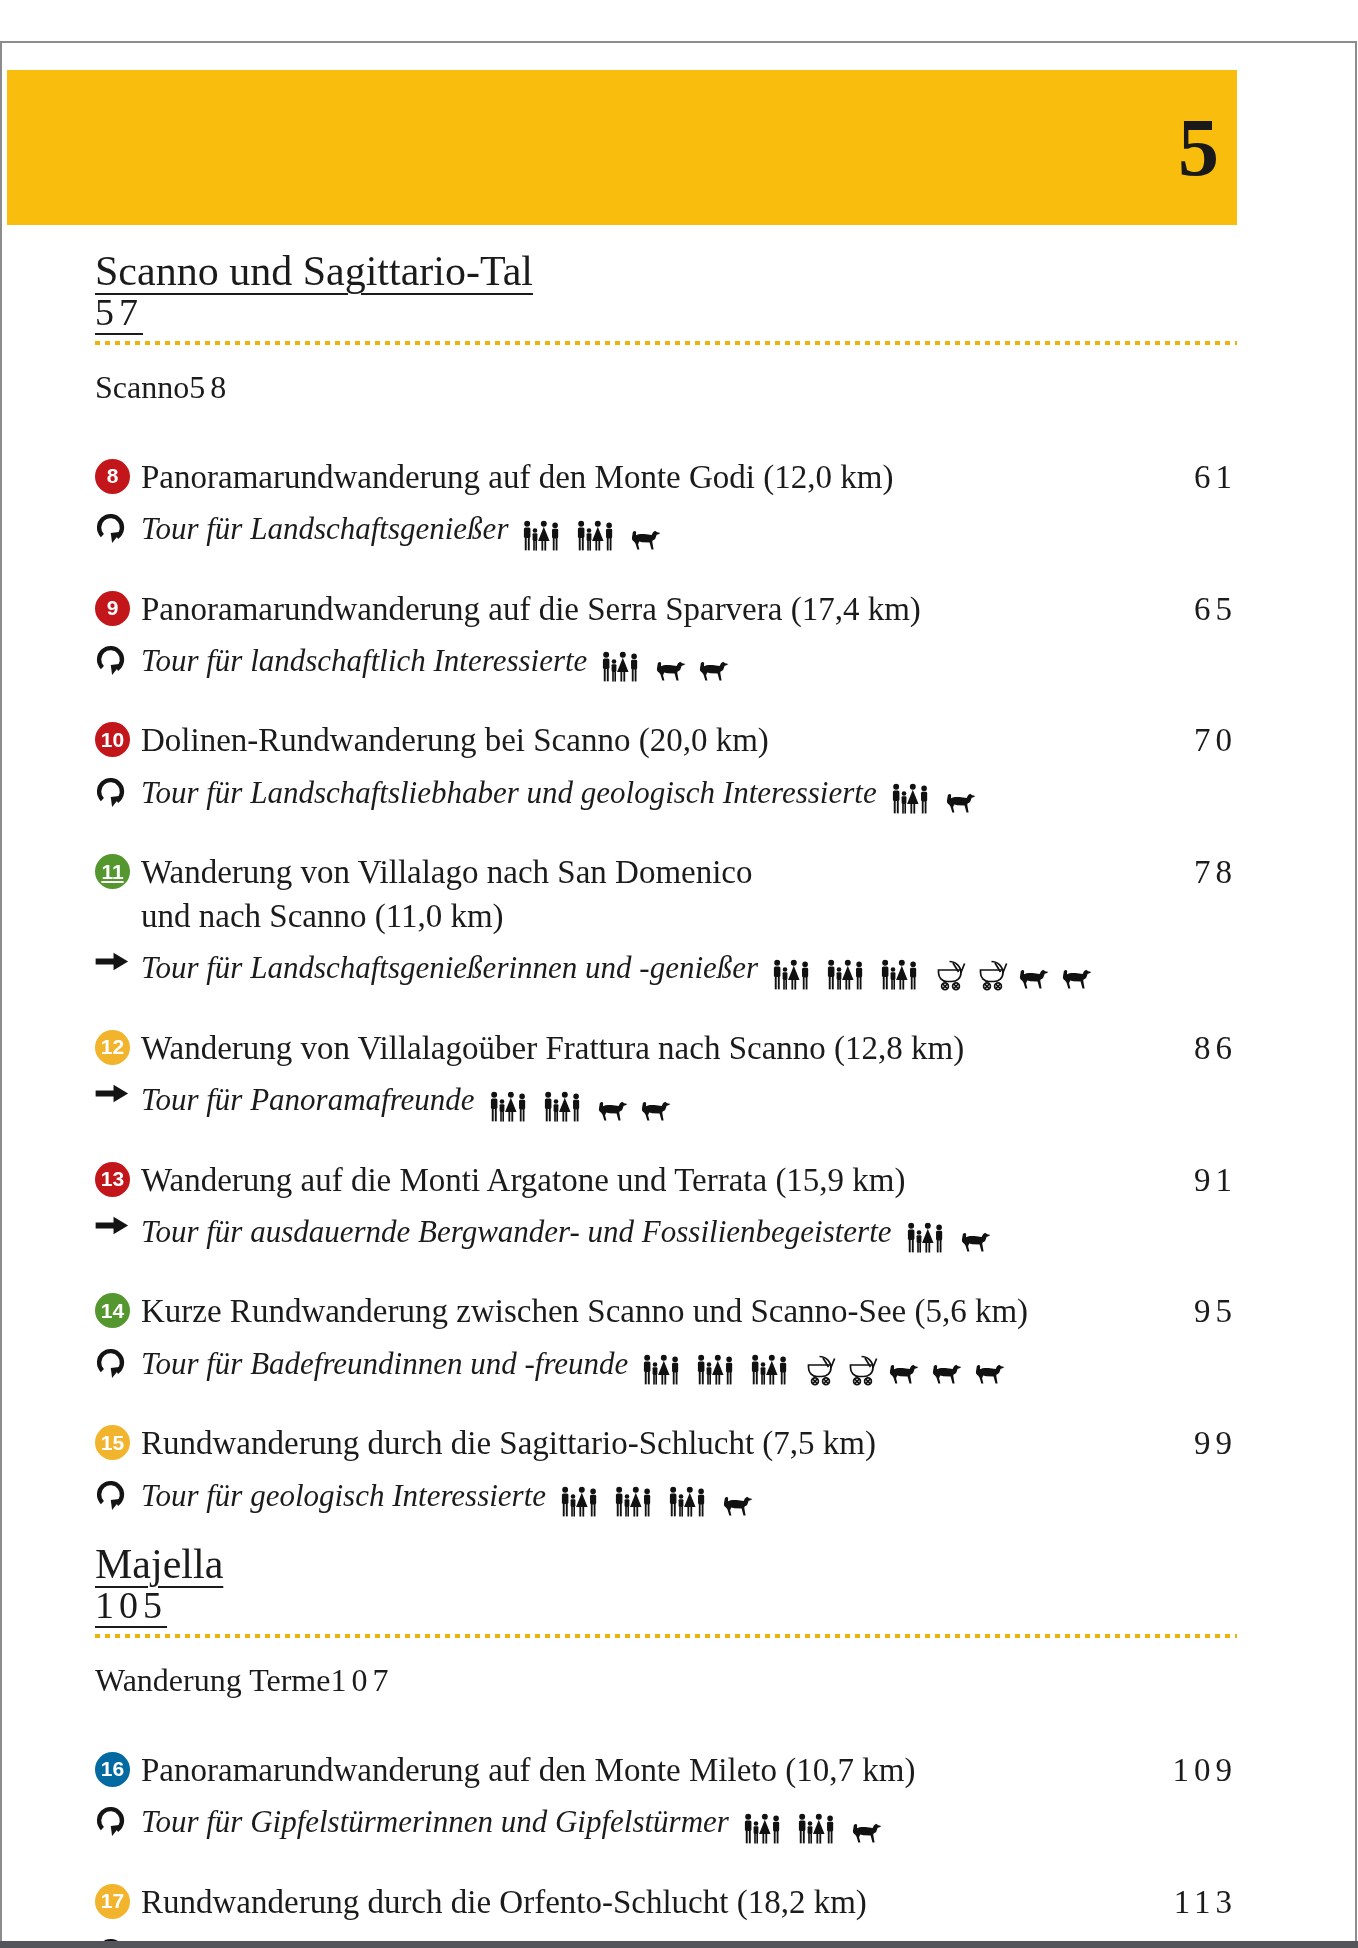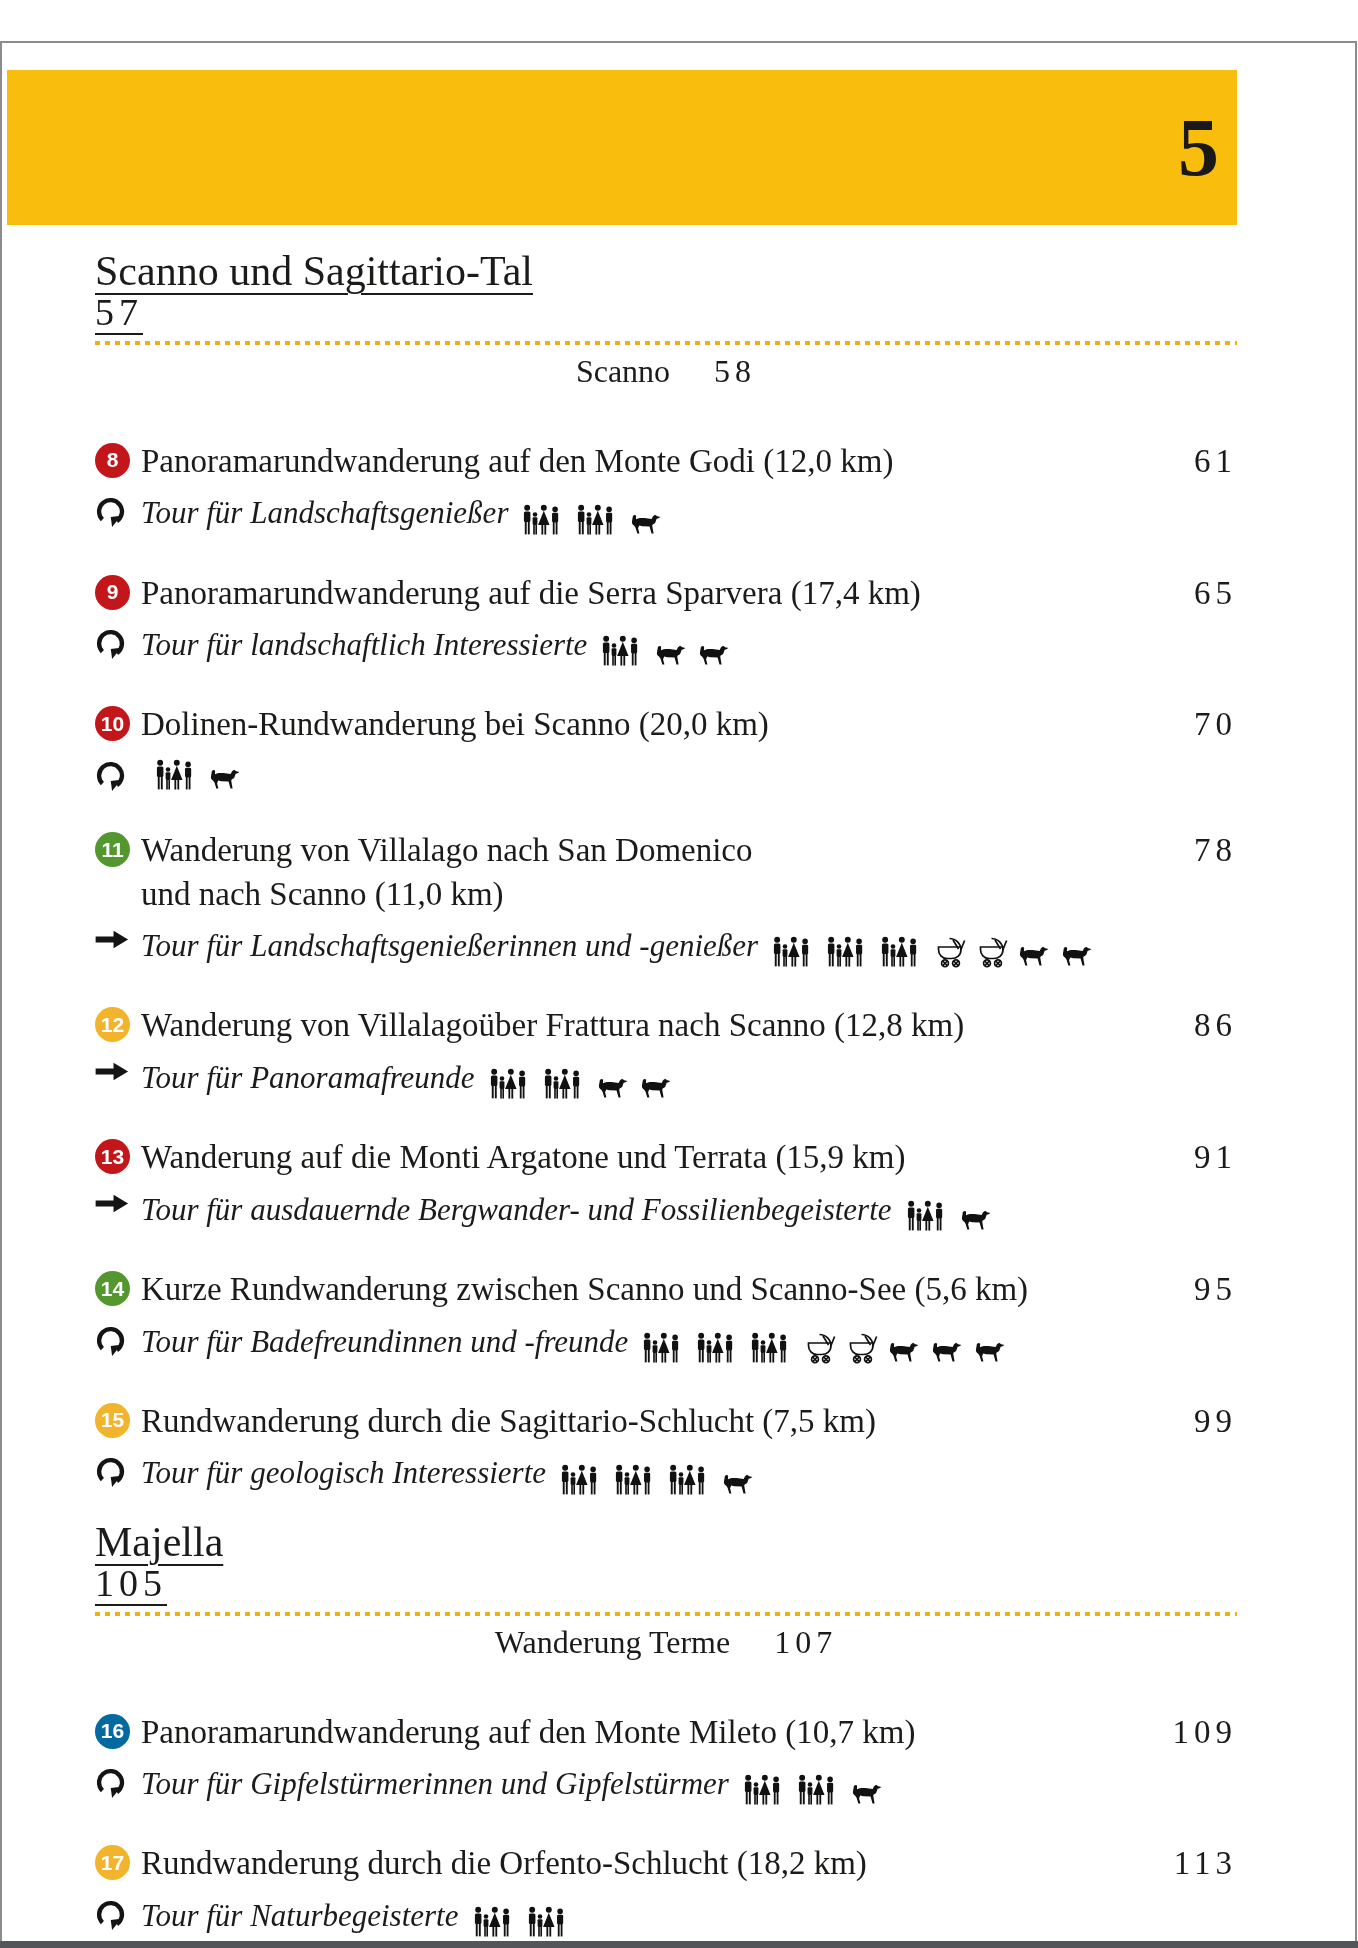--- a/index.html
+++ b/index.html
@@ -29,21 +29,21 @@
   .toc-section + .toc-section { margin-top:26px; }
   .sec-head { display:flex; justify-content:space-between; align-items:baseline; margin-top:24px; line-height:1.05;flex-direction:column; }
   .sec-title, .sec-page {
     text-decoration:underline; text-decoration-thickness:2px; text-underline-offset:8px;
   }
   .sec-title { font-size:42px; }
   .sec-page  { font-size:38px; letter-spacing:5px; }
   .dotted { height:4px; margin-top:8px;
     background-image:repeating-linear-gradient(to right, #edb30d 0 5px, transparent 5px 10px);
   }
-  .intro-row { display:flex; justify-content:center; font-size:32px; margin-top:8px; line-height:1.15;gap:44px; }
+  .intro-row { display:flex; justify-content:flex-start; font-size:32px; margin-top:24px; line-height:1.15; }
   .intro-page { letter-spacing:5px; }
 
   .tour { display:grid; grid-template-columns:46px 1fr auto; align-items:start; margin-top:38px; }
   .tours .tour:first-child { margin-top:50px; }
   .badge {
     grid-column:1; grid-row:1; width:35px; height:35px; border-radius:50%;
     color:#fff; font-family:"Liberation Sans", sans-serif; font-weight:bold; font-size:21px;
     display:flex; align-items:center; justify-content:center; margin-top:3px;
   }
   .tour-title { grid-column:2; grid-row:1; font-size:33px; line-height:1.32; }
@@ -176,32 +176,33 @@
           <article class="tour">
     <div class="badge" style="background: rgb(195, 22, 27);">10</div>
     <div class="tour-title">
               <div>Dolinen-Rundwanderung bei Scanno (20,0 km)</div>
             </div>
     <div class="tour-page">70</div>
     <div class="route-icon"><svg viewBox="0 0 26 26" width="32" height="32" class="glyph">
                 <use href="#sym-loop"></use>
               </svg></div>
     <div class="tour-desc">
-      <span class="suit-icons">
-                <svg viewBox="0 0 46 33" width="44" height="32" class="glyph">
-                  <use href="#sym-family"></use>
-                </svg>
-                <svg viewBox="0 0 34 24" width="33" height="23" class="glyph">
-                  <use href="#sym-dog"></use>
-                </svg>
-              </span>
-    </div>
-  </article>
-          <article class="tour">
-    <div class="badge" style="background: rgb(83, 151, 46);">11</div>
+      <span class="desc-text">Tour für Landschaftsliebhaber und geologisch Interessierte</span>
+      <span class="suit-icons">
+                <svg viewBox="0 0 46 33" width="44" height="32" class="glyph">
+                  <use href="#sym-family"></use>
+                </svg>
+                <svg viewBox="0 0 34 24" width="33" height="23" class="glyph">
+                  <use href="#sym-dog"></use>
+                </svg>
+              </span>
+    </div>
+  </article>
+          <article class="tour">
+    <div class="badge" style="background: rgb(83, 151, 46); text-decoration: underline;">11</div>
     <div class="tour-title">
               <div>Wanderung von Villalago nach San Domenico</div>
               <div>und nach Scanno (11,0 km)</div>
             </div>
     <div class="tour-page">78</div>
     <div class="route-icon"><svg viewBox="0 0 26 18" width="34" height="23" class="glyph">
                 <use href="#sym-arrow"></use>
               </svg></div>
     <div class="tour-desc">
       <span class="desc-text">Tour für Landschaftsgenießerinnen und -genießer</span>

